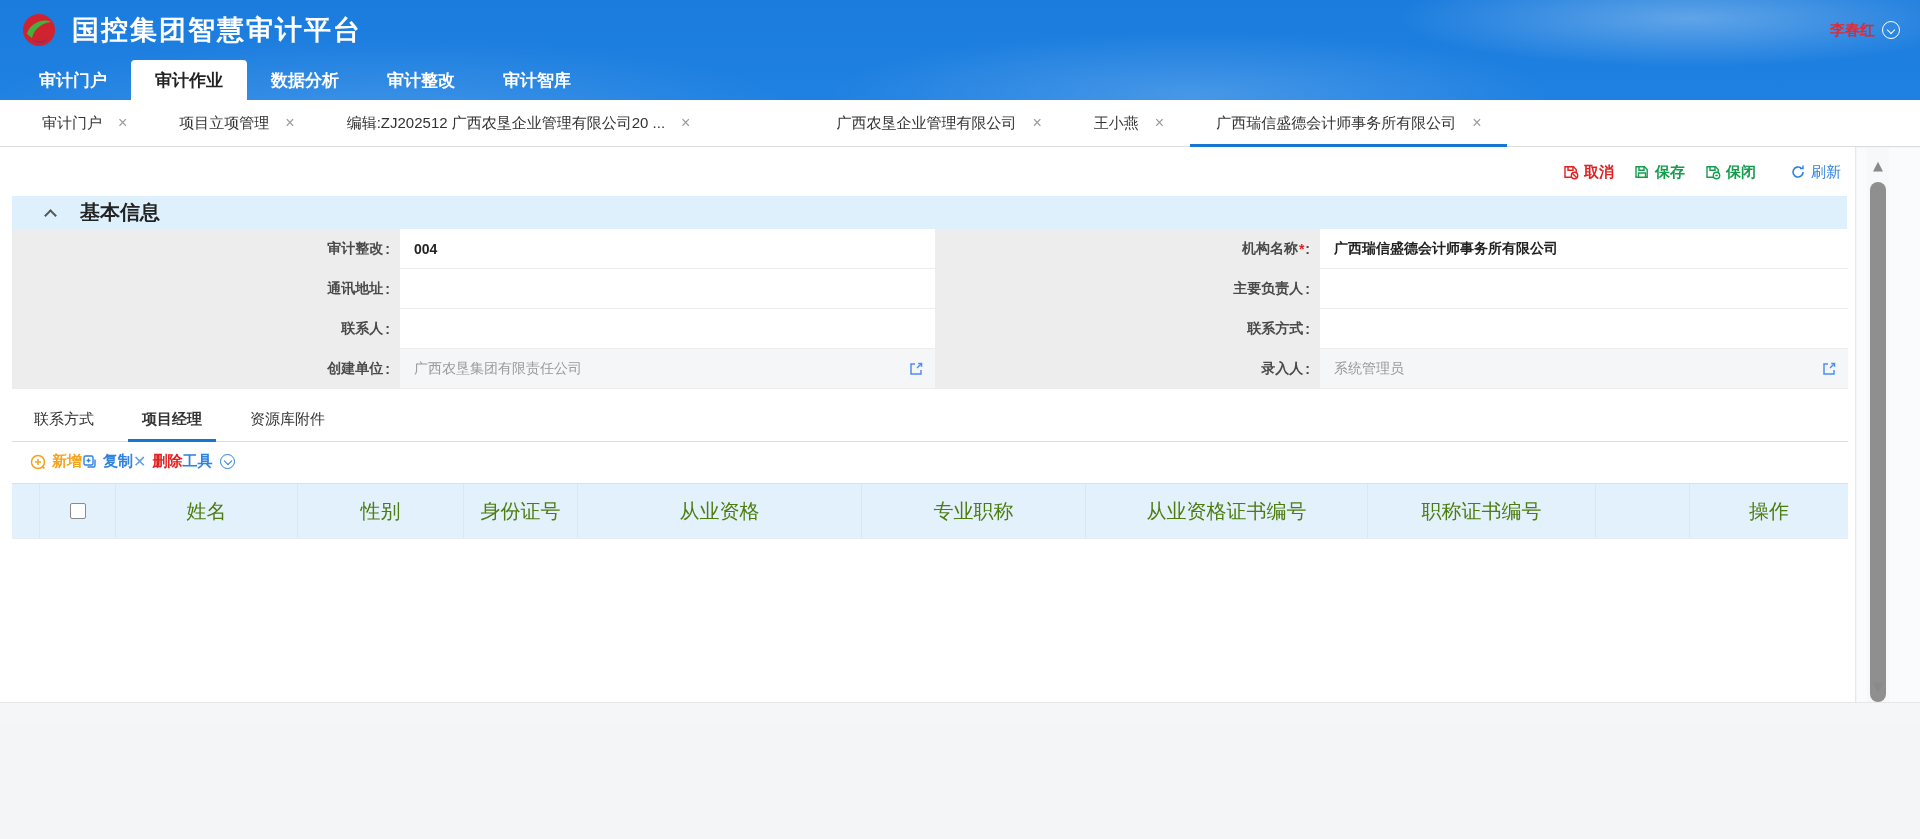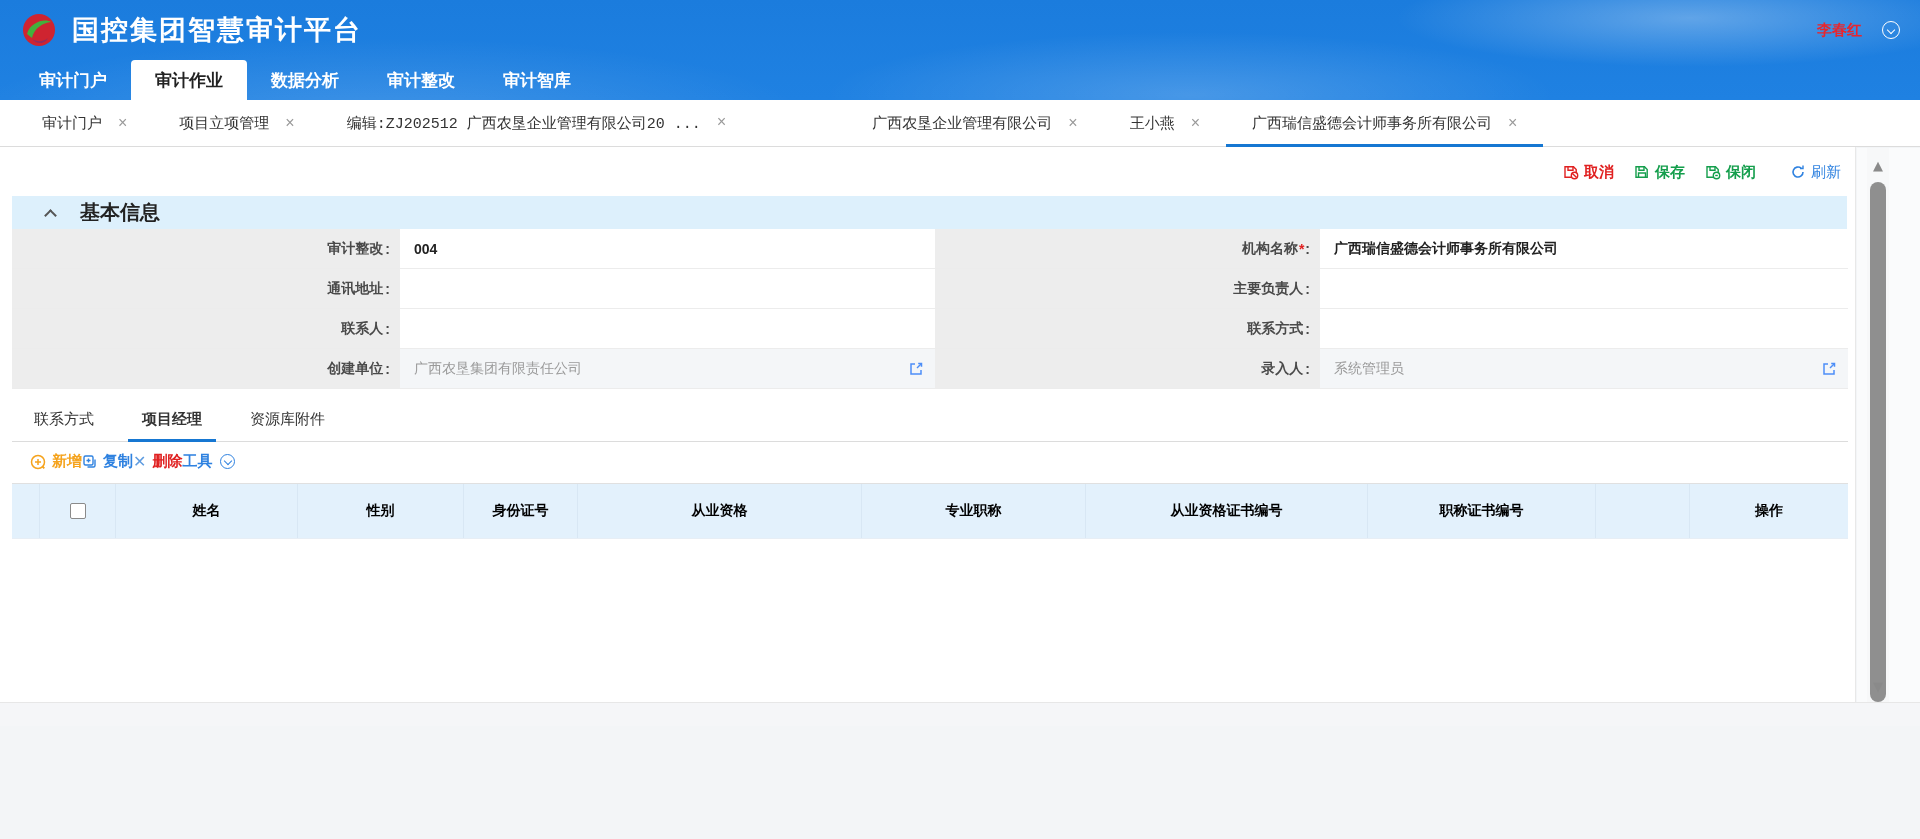--- a/index.html
+++ b/index.html
@@ -12,36 +12,36 @@
     position:absolute; top:0; left:0; width:1920px; height:100px;
     background:
       radial-gradient(ellipse 420px 70px at 88% 18%, rgba(255,255,255,.30), transparent 70%),
       radial-gradient(ellipse 520px 90px at 62% 95%, rgba(255,255,255,.18), transparent 70%),
       radial-gradient(ellipse 600px 110px at 20% 115%, rgba(255,255,255,.14), transparent 70%),
       linear-gradient(180deg,#1b7cdd 0%,#1f81e2 100%);
   }
   .hdr { position:absolute; top:0; left:0; right:0; height:60px; display:flex; align-items:center; padding:0 20px; }
   .logo { width:34px; height:34px; margin-left:2px; }
   .app-title { color:#fff; font-size:27px; font-weight:700; letter-spacing:2px; margin-left:16px; }
-  .hdr-right { margin-left:auto; display:flex; align-items:center; gap:20px; }
+  .hdr-right { margin-left:auto; display:flex; align-items:center; gap:7px; }
   .user-name { color:#e8262d; font-size:15px; font-weight:700; }
   .chev-circle { width:18px; height:18px; border:1.5px solid #fff; border-radius:50%; position:relative; display:inline-block; }
   .chev-circle::after { content:""; position:absolute; left:5px; top:4.5px; width:5px; height:5px;
     border-right:1.5px solid #fff; border-bottom:1.5px solid #fff; transform:rotate(45deg); }
 
   .nav { position:absolute; top:60px; left:0; right:0; height:40px; display:flex; align-items:stretch; padding-left:15px; }
   .nav-item { color:#fff; font-size:17px; font-weight:700; display:flex; align-items:center; padding:0 24px; cursor:pointer; }
   .nav-item.active { background:#fff; color:#222; border-radius:4px 4px 0 0; }
 
   
   .tabbar { position:absolute; top:100px; left:0; width:1920px; height:47px; background:#fff;
     border-bottom:1px solid #dcdcdc; display:flex; align-items:stretch; padding-left:16px; }
   .dtab { display:flex; align-items:center; gap:16px; padding:0 26px; font-size:15px; color:#333; position:relative; cursor:pointer; white-space:nowrap; }
   .dtab .x { color:#9a9a9a; font-size:16px; line-height:1; }
-  .dtab.t3 { padding-right:40px; margin-right:80px;font-family:Liberation Mono, monospace; }
+  .dtab.t3 { padding-right:40px; margin-right:80px; }
   .dtab.active { font-weight:400; }
   .dtab.active::after { content:""; position:absolute; left:0; right:0; bottom:-1px; height:3px; background:#1677d2; }
 
   
   .content { position:absolute; top:147px; left:0; width:1856px; bottom:24px; background:#fff;
     border-right:1px solid #e8e8e8; padding:0 8px 0 12px; overflow:hidden; }
 
   .actions { margin-top:11px; height:28px; display:flex; justify-content:flex-end; align-items:center; gap:20px; padding-right:6px; font-size:15px; font-weight:700; }
   .abtn { display:flex; align-items:center; gap:5px; cursor:pointer; }
   .abtn svg { display:block; }
@@ -80,21 +80,21 @@
   .tbtn.del .x-mark { color:#5f9ce0; font-size:16px; font-weight:400; }
   .tbtn.del .lbl { color:#e02020; }
   .chev-dn-circle { width:15px; height:15px; border:1.5px solid #2f82e0; border-radius:50%; position:relative; display:inline-block; margin-left:2px; }
   .chev-dn-circle::after { content:""; position:absolute; left:3.5px; top:3px; width:5px; height:5px;
     border-right:1.5px solid #2f82e0; border-bottom:1.5px solid #2f82e0; transform:rotate(45deg); }
 
   
   .grid-header { margin-top:2px; width:1836px; height:56px; background:#e3f1fc; display:flex;
     border-top:1px solid #e0e0e0; border-bottom:1px solid #e7eef5; }
   .gh-cell { border-right:1px solid #d8e7f4; display:flex; align-items:center; justify-content:center;
-    font-size:14px; font-weight:700; color:#000000; }
+    font-size:20px; font-weight:400; color:#4d7c0f; }
   .gh-cell:nth-child(1){ width:28px; }
   .gh-cell:nth-child(2){ width:76px; }
   .gh-cell:nth-child(3){ width:182px; }
   .gh-cell:nth-child(4){ width:166px; }
   .gh-cell:nth-child(5){ width:114px; }
   .gh-cell:nth-child(6){ width:284px; }
   .gh-cell:nth-child(7){ width:224px; }
   .gh-cell:nth-child(8){ width:282px; }
   .gh-cell:nth-child(9){ width:228px; }
   .gh-cell:nth-child(10){ width:94px; }

